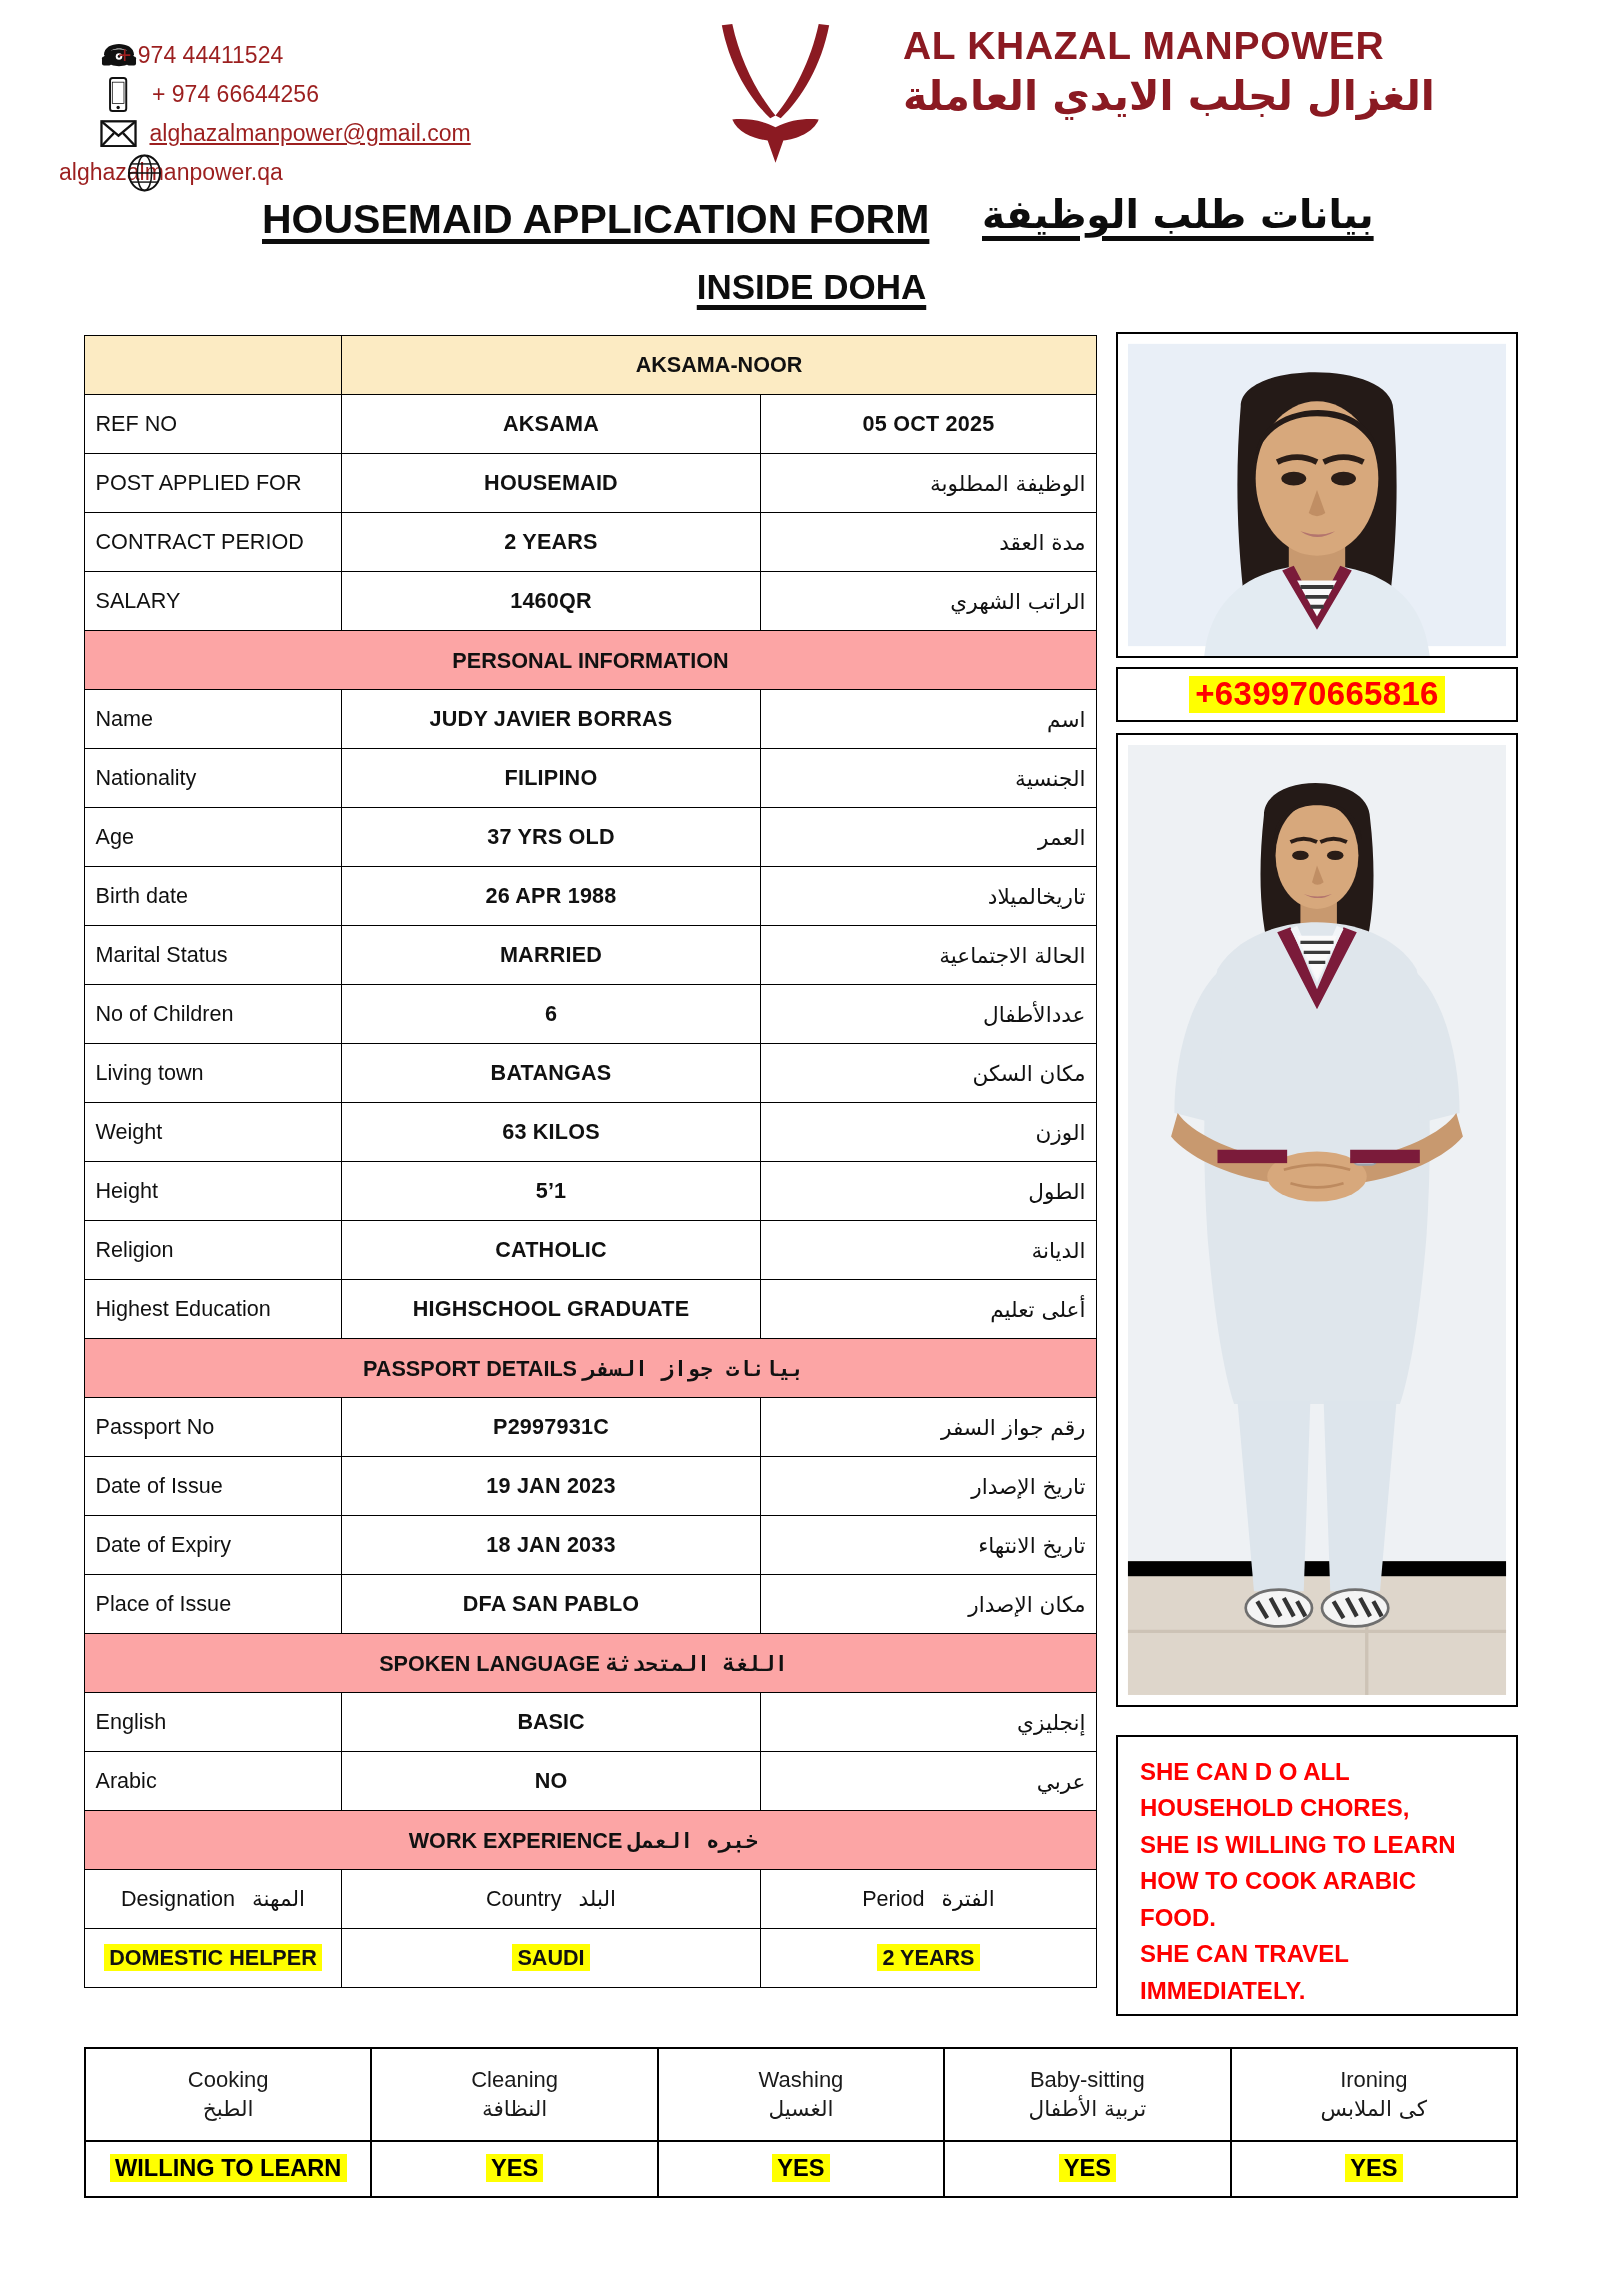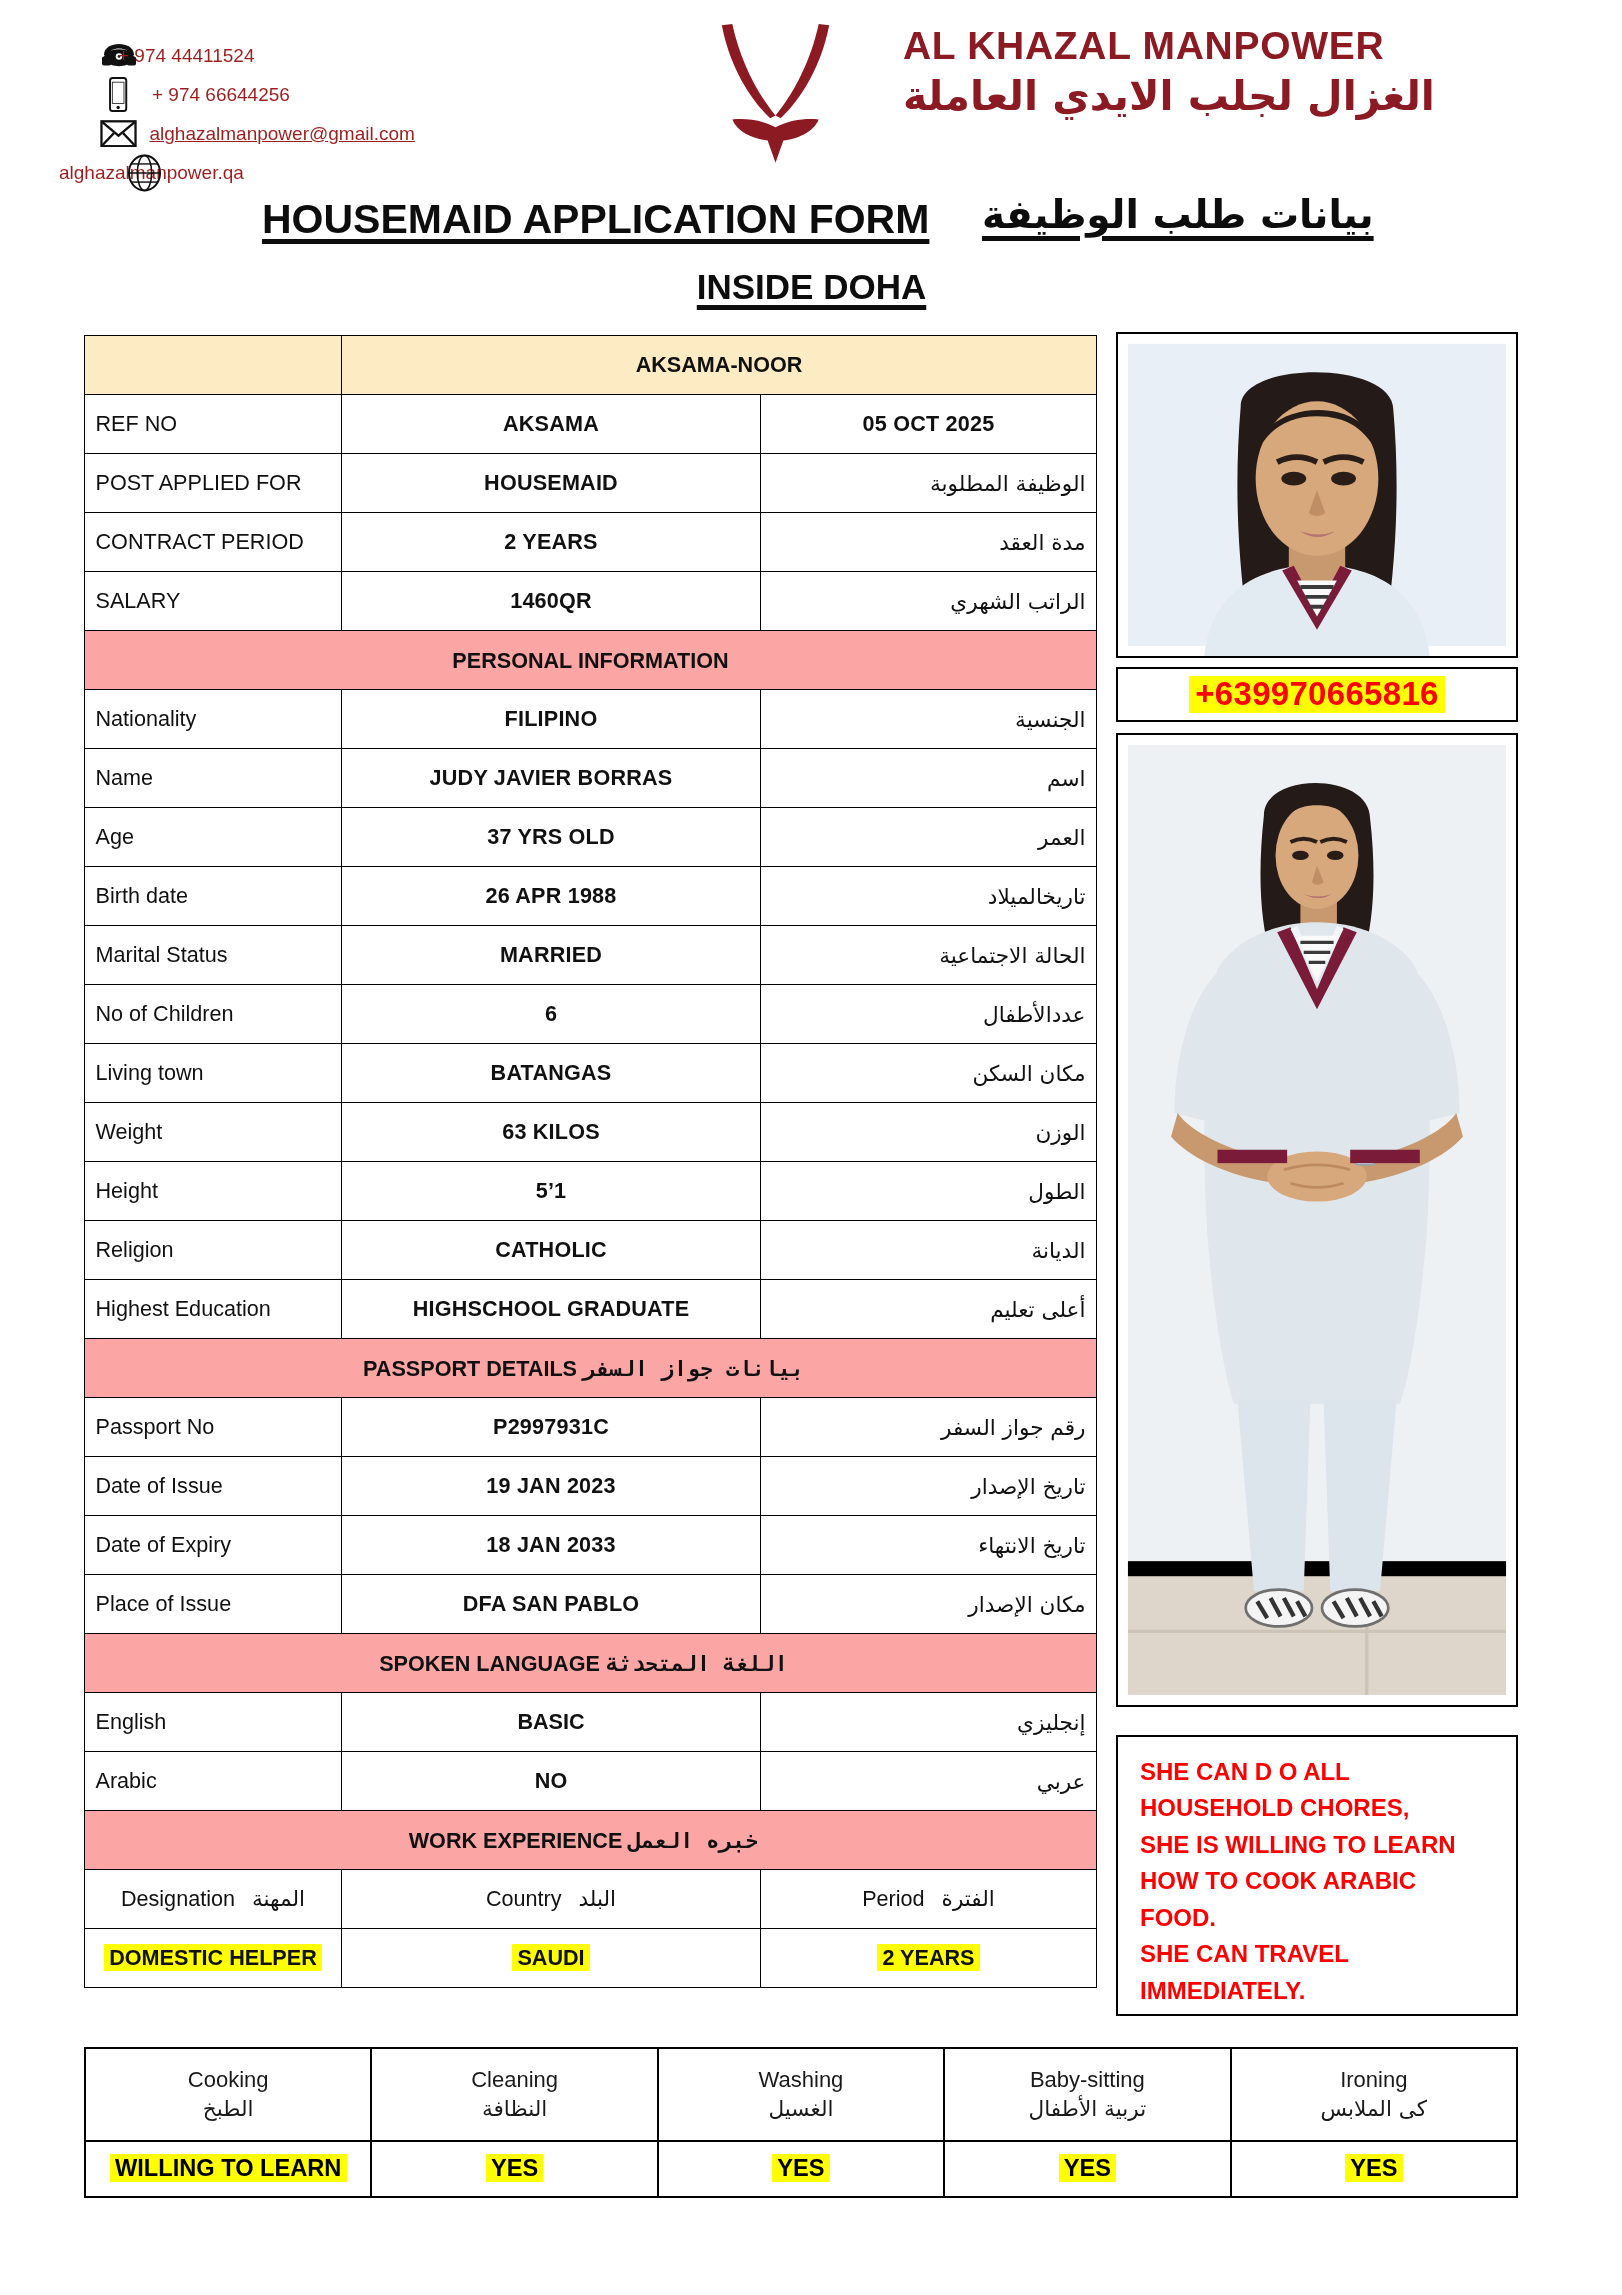--- a/index.html
+++ b/index.html
@@ -16,21 +16,21 @@
   .header { position:absolute; left:0; top:0; width:1623px; height:216px; }
 
   .contact-block { position:absolute; left:98px; top:36px; width:537px; }
   .contact-row { display:flex; align-items:center; height:39px; position:relative; }
   .contact-icon {
     width:41px; min-width:41px; height:37px;
     display:flex; align-items:center; justify-content:center;
     color:#000; 
   }
   .contact-text {
-    color:#9c1f1f; font-size:19px; line-height:1.0; white-space:nowrap;
+    color:#9c1f1f; font-size:23px; line-height:1.0; white-space:nowrap;
     font-family:"Liberation Sans", sans-serif;
   }
   .contact-text.link { text-decoration:underline; }
   .contact-row.r1 .contact-text { margin-left:-21px; }
   .contact-row.r2 .contact-text { margin-left:13px; }
   .contact-row.r3 .contact-text { margin-left:10.5px; }
   .contact-row.r4 .contact-text { margin-left:-39px; }
   .contact-row.r4 .contact-icon { position:absolute; left:26px; top:1.3px; z-index:5; }
 
   .logo-mark { position:absolute; left:710px; top:19.6px; width:131px; height:144px; }
@@ -253,28 +253,28 @@
       <td class="ar">الراتب الشهري</td>
     </tr>
 
     <tr>
       <td class="band-peach band-title" colspan="3">
         <span class="en-inline">PERSONAL INFORMATION</span>
       </td>
     </tr>
 
     <tr>
+      <td class="lbl">Name</td>
+      <td class="val">JUDY JAVIER BORRAS</td>
+      <td class="ar">اسم</td>
+    </tr>
+    <tr>
       <td class="lbl">Nationality</td>
       <td class="val">FILIPINO</td>
       <td class="ar">الجنسية</td>
-    </tr>
-    <tr>
-      <td class="lbl">Name</td>
-      <td class="val">JUDY JAVIER BORRAS</td>
-      <td class="ar">اسم</td>
     </tr>
     <tr>
       <td class="lbl">Age</td>
       <td class="val">37 YRS OLD</td>
       <td class="ar">العمر</td>
     </tr>
     <tr>
       <td class="lbl">Birth date</td>
       <td class="val">26 APR 1988</td>
       <td class="ar">تاريخالميلاد</td>

